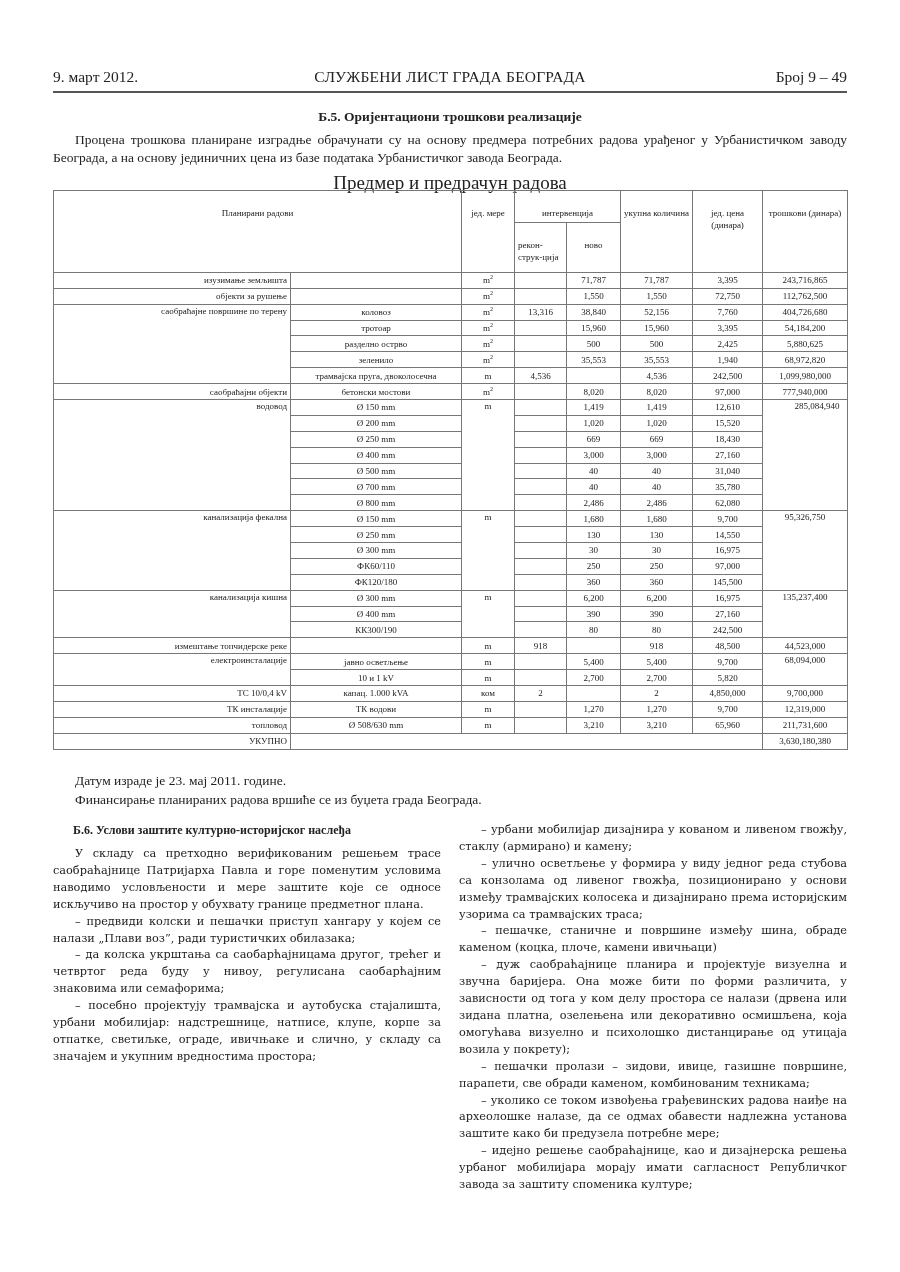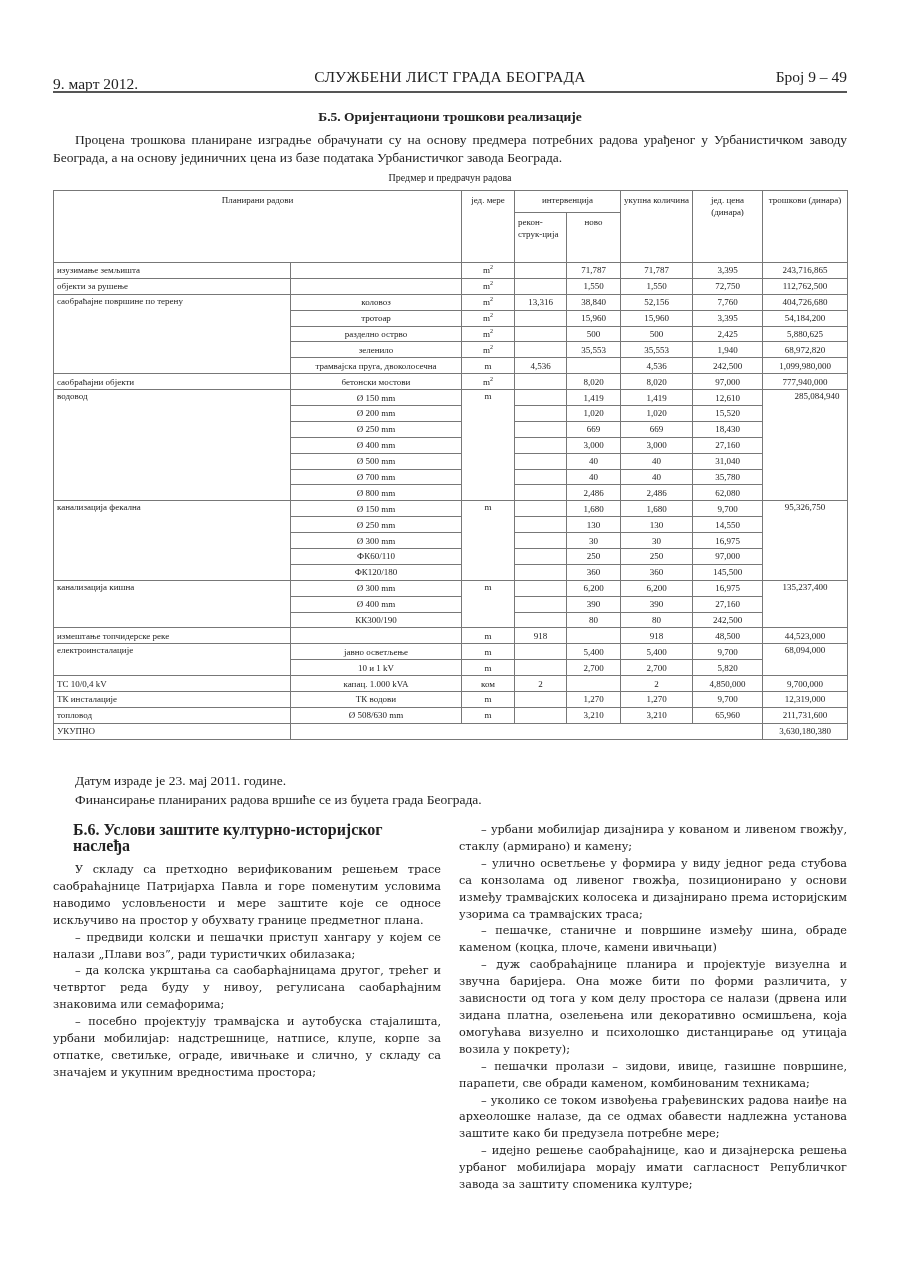--- a/index.html
+++ b/index.html
@@ -1,37 +1,37 @@
 <!DOCTYPE html>
 <html><head>
 <meta charset="utf-8">
 <style>
   html,body{margin:0;padding:0;background:#fff;}
   body{width:900px;height:1272px;position:relative;overflow:hidden;font-family:"Liberation Serif","DejaVu Serif",serif;color:#222;}
   .hdr{position:absolute;left:53px;right:53px;top:68px;height:22px;font-size:15.5px;}
-  .hdr .l{position:absolute;left:0;top:7px;}
+  .hdr .l{position:absolute;left:0;top:0;}
   .hdr .c{position:absolute;left:0;right:0;text-align:center;top:0;letter-spacing:0.2px;}
   .hdr .r{position:absolute;right:0;top:0;}
   .hline{position:absolute;left:53px;right:53px;top:91px;border-top:2px solid #555;}
   .sec-title{position:absolute;left:0;right:0;top:109px;text-align:center;font-weight:bold;font-size:13.5px;}
   .intro{position:absolute;left:53px;right:53px;top:131px;font-size:13.5px;line-height:18px;text-align:justify;text-indent:22px;}
-  .tcap{position:absolute;left:0;right:0;top:172px;text-align:center;font-size:10px;}
+  .tcap{position:absolute;left:0;right:0;top:172px;text-align:center;font-size:19px;}
   table.t{position:absolute;left:53px;top:190px;width:794px;border-collapse:collapse;font-size:9px;table-layout:fixed;}
   table.t td, table.t th{border:1px solid #777;padding:0 3px;height:14.9px;line-height:12px;font-weight:normal;vertical-align:middle;}
-  table.t th{vertical-align:top;text-align:center;padding-top:3px;}
+  table.t th{vertical-align:top;text-align:center;padding-top:16px;}
   .num{text-align:center;}
   .ctr{text-align:center;}
-  .lft{text-align:left;}
+  .lft{text-align:right;}
   sup{font-size:6px;line-height:0;}
   .after{position:absolute;left:75px;top:771px;font-size:13.5px;line-height:19px;}
   .col{position:absolute;top:822px;width:388px;font-family:"DejaVu Serif",serif;font-size:11.3px;line-height:16.9px;text-align:justify;}
   .col.left{left:53px;}
   .col.right{left:459px;}
   .col p{margin:0;text-indent:22px;}
-  .col h3{margin:0 0 8px 0;font-family:"Liberation Serif",serif;font-weight:bold;font-size:16px;text-align:left;padding-left:20px;line-height:16px;}
+  .col h3{margin:0 0 8px 0;font-family:"Liberation Serif",serif;font-weight:bold;font-size:12px;text-align:left;padding-left:20px;line-height:16px;}
 </style>
 </head>
 <body>
 
 <div class="hdr">
   <span class="l">9. март 2012.</span>
   <span class="c">СЛУЖБЕНИ ЛИСТ ГРАДА БЕОГРАДА</span>
   <span class="r">Број 9 – 49</span>
 </div>
 <div class="hline"></div>

